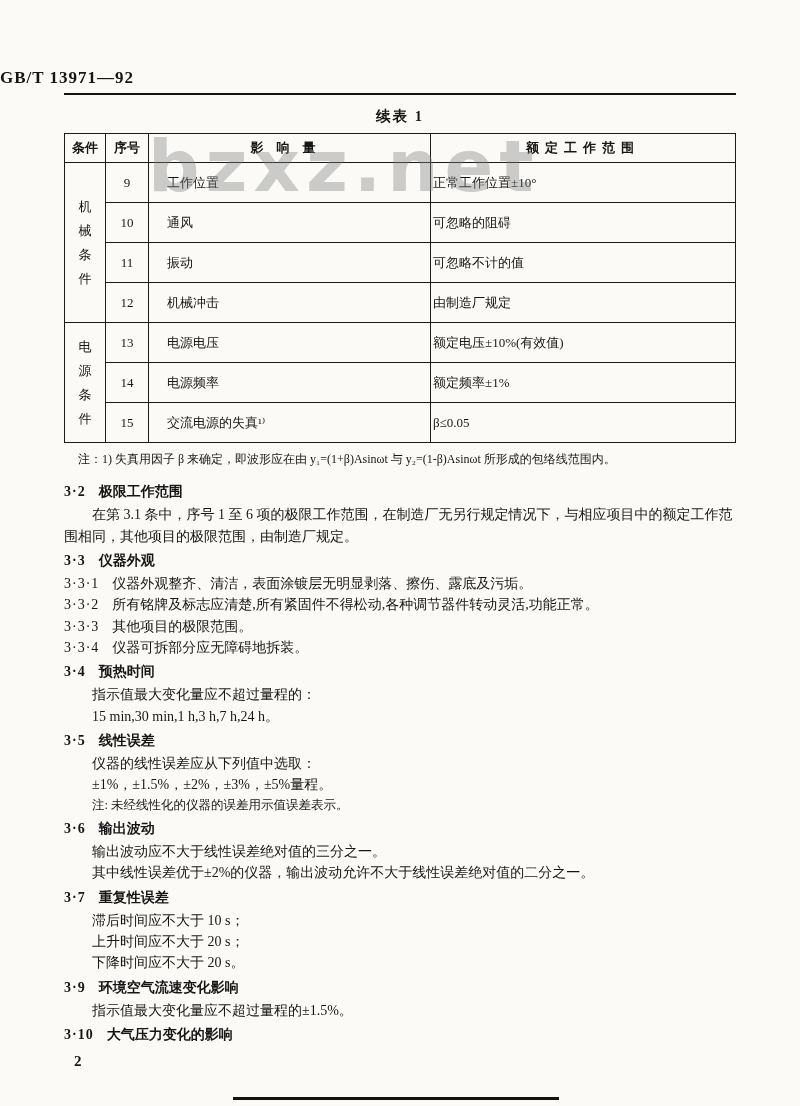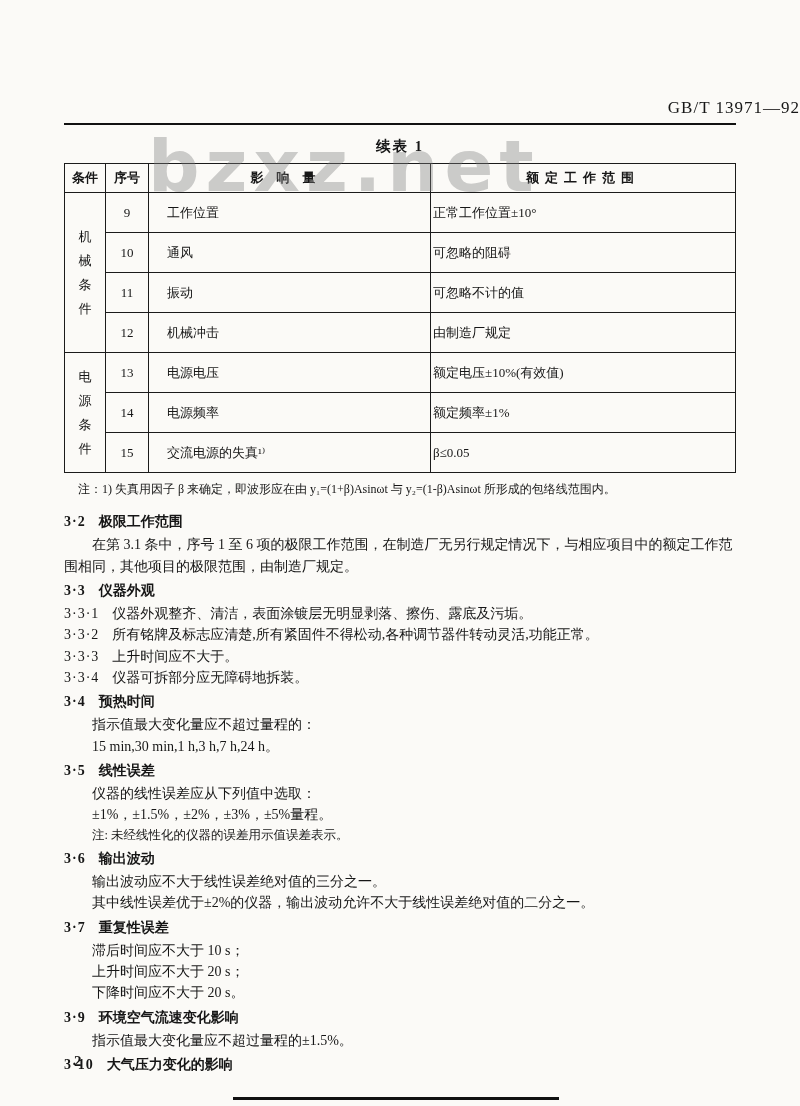--- a/index.html
+++ b/index.html
@@ -16,23 +16,23 @@
     left: 148px; top: 124px;
     font-family: "DejaVu Sans", sans-serif;
     font-size: 72px; font-weight: bold;
     color: rgba(125,125,125,0.38);
     letter-spacing: 6px;
     z-index: 3;
     pointer-events: none;
     white-space: nowrap;
   }
   .doc-header {
-    padding-top: 98px;
-    text-align: right;
-    font-weight: normal;
+    padding-top: 68px;
+    text-align: left;
+    font-weight: bold;
     font-size: 17px;
     letter-spacing: 1px;
   }
   .header-rule {
     width: 672px;
     margin: 5px auto 0;
     border-top: 2.5px solid #111;
     height: 0;
   }
   .table-title {
@@ -178,21 +178,21 @@
 </table>
 
 <div class="table-note">注：1) 失真用因子 β 来确定，即波形应在由 y₁=(1+β)Asinωt 与 y₂=(1-β)Asinωt 所形成的包络线范围内。</div>
 
 <div class="sections" id="sections">
     <div class="block heading"><span class="num">3·2</span><span>极限工作范围</span></div>
     <div class="block para">在第 3.1 条中，序号 1 至 6 项的极限工作范围，在制造厂无另行规定情况下，与相应项目中的额定工作范围相同，其他项目的极限范围，由制造厂规定。</div>
     <div class="block heading"><span class="num">3·3</span><span>仪器外观</span></div>
     <div class="block item"><span class="num">3·3·1</span><span>仪器外观整齐、清洁，表面涂镀层无明显剥落、擦伤、露底及污垢。</span></div>
     <div class="block item"><span class="num">3·3·2</span><span>所有铭牌及标志应清楚,所有紧固件不得松动,各种调节器件转动灵活,功能正常。</span></div>
-    <div class="block item"><span class="num">3·3·3</span><span>上升时间应不大于。</span></div>
+    <div class="block item"><span class="num">3·3·3</span><span>其他项目的极限范围。</span></div>
     <div class="block item"><span class="num">3·3·4</span><span>仪器可拆部分应无障碍地拆装。</span></div>
     <div class="block heading"><span class="num">3·4</span><span>预热时间</span></div>
     <div class="block para">指示值最大变化量应不超过量程的：</div>
     <div class="block para">15 min,30 min,1 h,3 h,7 h,24 h。</div>
     <div class="block heading"><span class="num">3·5</span><span>线性误差</span></div>
     <div class="block para">仪器的线性误差应从下列值中选取：</div>
     <div class="block para">±1%，±1.5%，±2%，±3%，±5%量程。</div>
     <div class="block note">注: 未经线性化的仪器的误差用示值误差表示。</div>
     <div class="block heading"><span class="num">3·6</span><span>输出波动</span></div>
     <div class="block para">输出波动应不大于线性误差绝对值的三分之一。</div>

